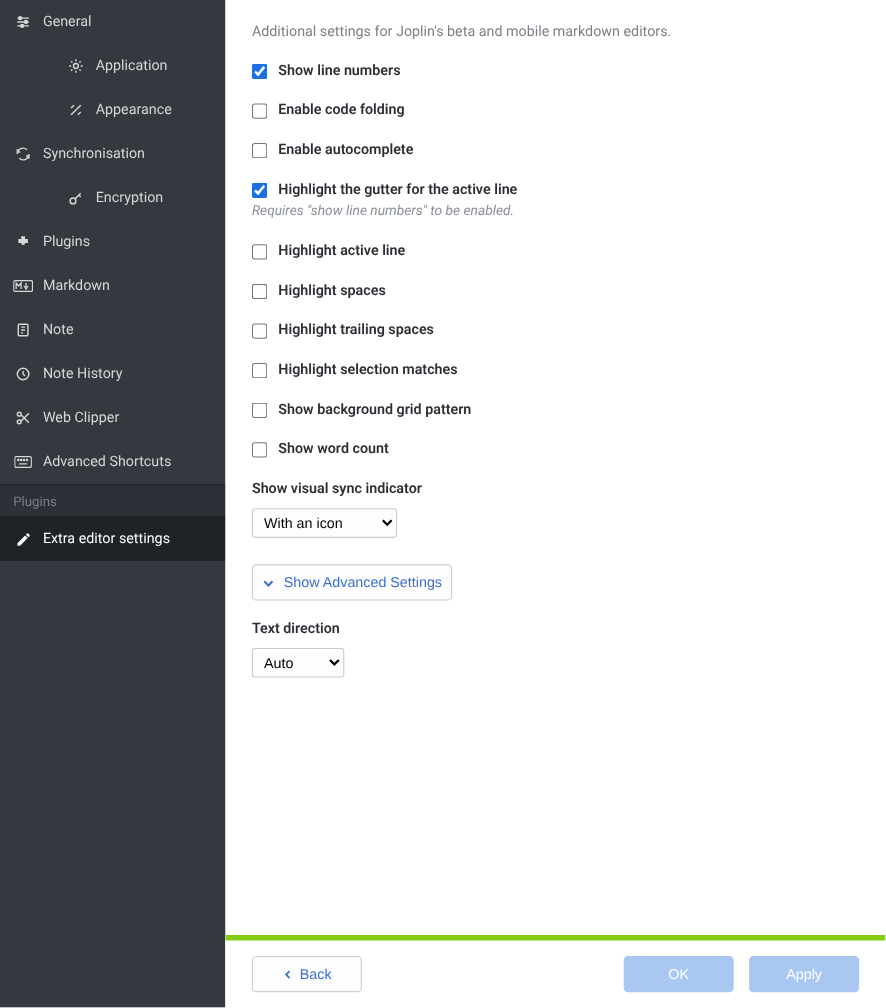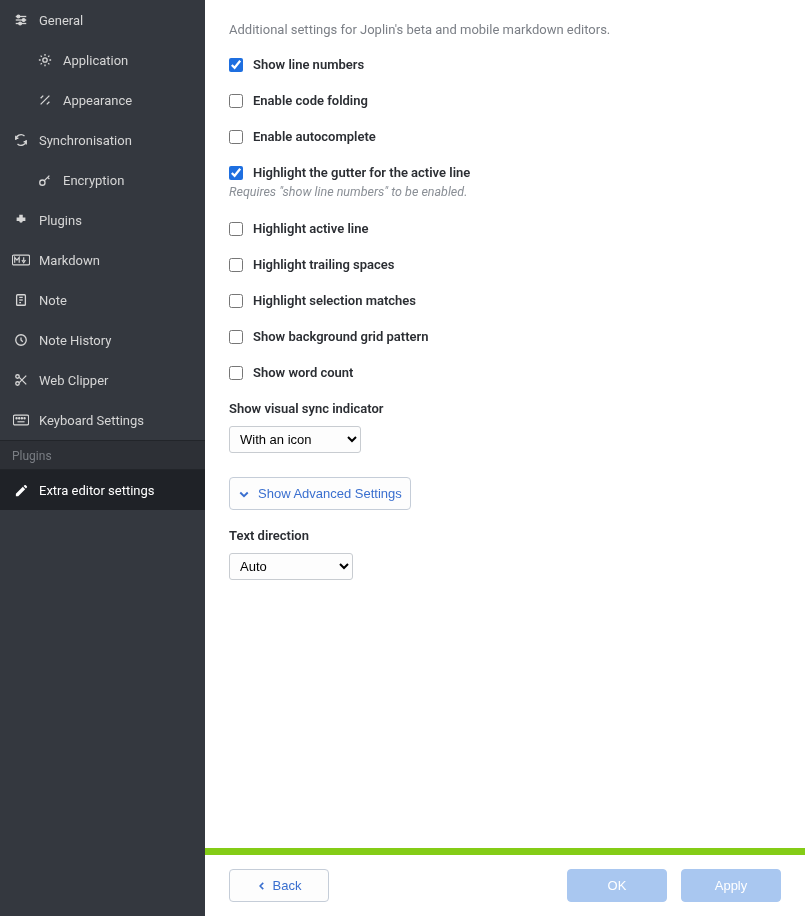--- a/index.html
+++ b/index.html
@@ -19,21 +19,21 @@
       flex-shrink: 0;
       overflow-y: auto;
     }
     .sidebar-item {
       display: flex;
       align-items: center;
       padding: 12px 12px;
       cursor: pointer;
       font-size: 13px;
     }
-    .sidebar-item.indent { padding-left: 36px; }
+    .sidebar-item.indent { padding-left: 36px; margin-left: 24px; }
     .sidebar-item .icon {
       width: 18px;
       height: 16px;
       margin-right: 9px;
       display: inline-flex;
       align-items: center;
       justify-content: center;
       flex-shrink: 0;
     }
     .sidebar-item.active {
@@ -110,21 +110,21 @@
       border: 1px solid #c5cdd8;
       border-radius: 4px;
       background: #fdfdfd;
       color: #3a6fcf;
       font-size: 13px;
       cursor: pointer;
       margin-bottom: 18px;
     }
     .adv-button .icon { margin-right: 8px; display: inline-flex; }
     .footer {
-      border-top: 7px solid #84cc16;
+      border-top: 5px solid #84cc16;
       padding: 14px 24px;
       display: flex;
       gap: 14px;
       background: #ffffff;
     }
     .footer .spacer { flex: 1; }
     .btn {
       min-width: 100px;
       padding: 8px 16px;
       border-radius: 4px;
@@ -261,21 +261,21 @@
     <span class="icon">
       <svg width="16" height="12" viewBox="0 0 18 12" fill="none" stroke="#d6d6d6" stroke-width="1.3">
           <rect x="0.5" y="0.5" width="17" height="11" rx="1.5"></rect>
           <circle cx="4" cy="4" r="0.7" fill="#d6d6d6"></circle>
           <circle cx="7" cy="4" r="0.7" fill="#d6d6d6"></circle>
           <circle cx="10" cy="4" r="0.7" fill="#d6d6d6"></circle>
           <circle cx="13" cy="4" r="0.7" fill="#d6d6d6"></circle>
           <line x1="5" y1="8" x2="13" y2="8"></line>
         </svg>
     </span>
-    <span>Keyboard Settings</span>
+    <span>Advanced Shortcuts</span>
   </div>
 
   <div class="sidebar-section-label">Plugins</div>
 
   <div class="sidebar-item active">
     <span class="icon">
       <svg width="15" height="15" viewBox="0 0 16 16" fill="#fff">
           <path d="M2 11.5V14h2.5l7.4-7.4-2.5-2.5L2 11.5zM13.7 4.8c.4-.4.4-1 0-1.4l-1.1-1.1c-.4-.4-1-.4-1.4 0l-1 1 2.5 2.5 1-1z"></path>
         </svg>
     </span>
@@ -303,20 +303,24 @@
           <label>Enable autocomplete</label>
         </div>
         <div class="setting-row with-help">
           <input type="checkbox" checked="" style="">
           <label>Highlight the gutter for the active line</label>
         </div>
         <div class="help-text">Requires "show line numbers" to be enabled.</div>
         <div class="setting-row">
           <input type="checkbox" style="">
           <label>Highlight active line</label>
+        </div>
+        <div class="setting-row">
+          <input type="checkbox" style="">
+          <label>Highlight spaces</label>
         </div>
         <div class="setting-row">
           <input type="checkbox" style="">
           <label>Highlight trailing spaces</label>
         </div>
         <div class="setting-row">
           <input type="checkbox" style="">
           <label>Highlight selection matches</label>
         </div>
         <div class="setting-row">
@@ -339,21 +343,21 @@
         <span class="icon">
           <svg width="12" height="12" viewBox="0 0 16 16" fill="none" stroke="#3a6fcf" stroke-width="2.5">
               <path d="M3 6l5 5 5-5"></path>
             </svg>
         </span>
         <span>Show Advanced Settings</span>
       </button>
     </div>
 
     <div class="field-label">Text direction</div>
-    <select style="width:124px; margin-bottom:10px;">
+    <select style="width:84px; margin-bottom:10px;">
       <option>Auto</option>
     </select>
 
   </div>
 
   <div class="footer">
     <button class="btn btn-back">
       <span class="icon">
         <svg width="10" height="12" viewBox="0 0 16 16" fill="none" stroke="#3a6fcf" stroke-width="2.5">
             <path d="M10 3L5 8l5 5"></path>

